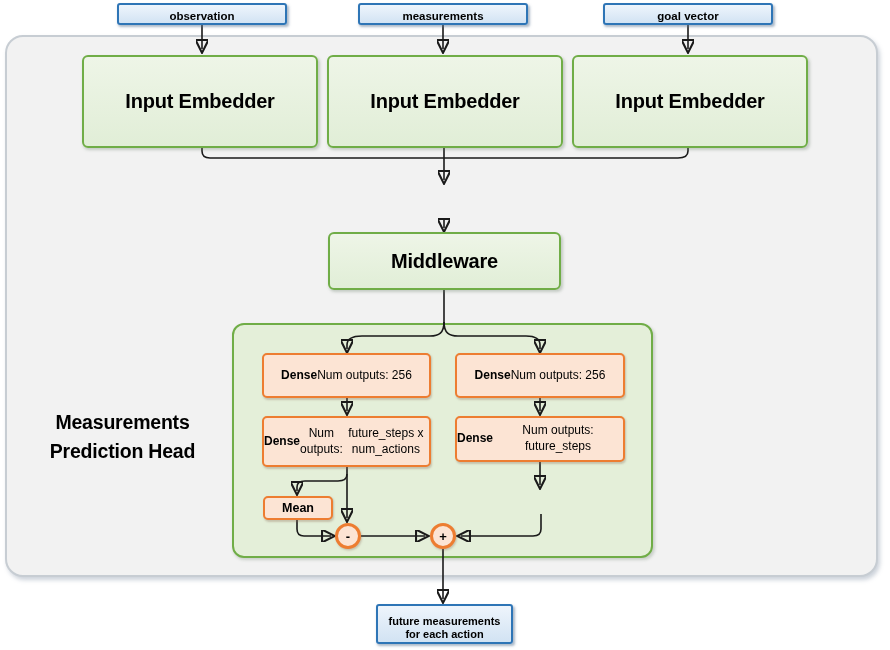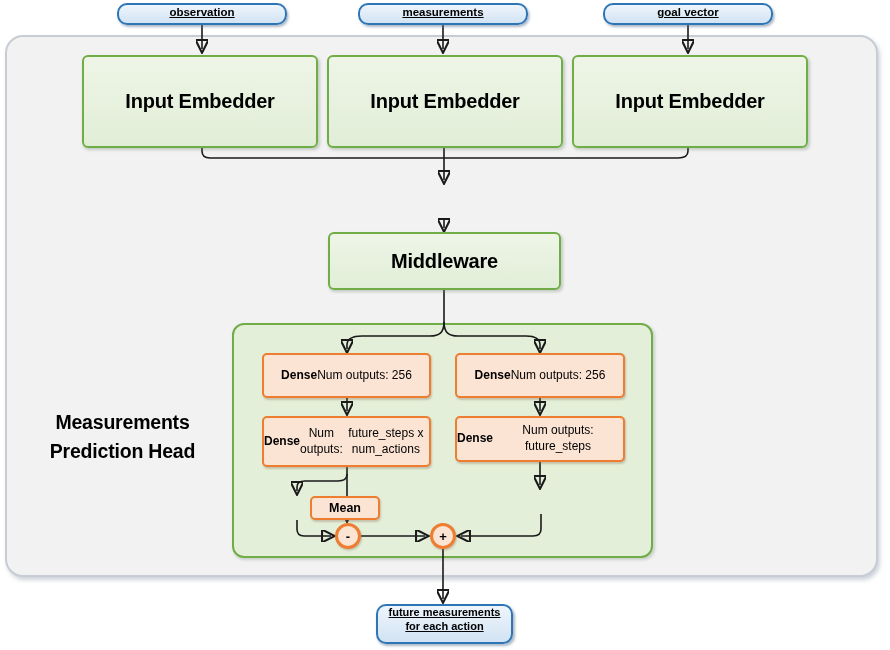--- a/index.html
+++ b/index.html
@@ -32,38 +32,38 @@
     border:2.5px solid var(--green-border);border-radius:6px;
     box-shadow:1.5px 2px 3px rgba(110,130,110,.35);
     display:flex;align-items:center;justify-content:center;
     font-weight:bold;
   }
   .embedder{width:236px;height:93px;top:55px;font-size:20px;letter-spacing:-0.2px;}
   .middleware{left:328px;top:232px;width:233px;height:58px;font-size:20px;letter-spacing:-0.2px;}
 
   .blue-box{
     background:linear-gradient(#eef5fc,#d2e3f3);
-    border:2.5px solid var(--blue-border);border-radius:10px;
+    border:2.5px solid var(--blue-border);border-radius:3px;
     box-shadow:1.5px 2px 2.5px rgba(90,115,145,.5);
-    display:flex;flex-direction:column;align-items:center;justify-content:flex-start;
-    font-weight:bold;line-height:1.25;text-decoration:underline;
+    display:flex;flex-direction:column;align-items:center;justify-content:flex-end;
+    font-weight:bold;line-height:1.25;
   }
   .io-top{top:3px;width:170px;height:22px;font-size:11.5px;}
   .io-bottom{left:376px;top:604px;width:137px;height:40px;font-size:11px;}
 
   .orange-box{
     background:var(--orange-fill);
     border:2.5px solid var(--orange-border);border-radius:5px;
     box-shadow:1px 1.5px 2px rgba(140,110,90,.35);
     display:flex;align-items:center;justify-content:center;
     text-align:center;line-height:1.3;
   }
   .dense{font-size:12px;}
   .dense .t{font-weight:bold;}
-  .small-orange{font-size:12.5px;font-weight:bold;margin-left:47px;}
+  .small-orange{font-size:12.5px;font-weight:bold;}
   .op-circle{
     width:26px;height:26px;border-radius:50%;
     background:var(--orange-fill);
     border:3px solid var(--orange-border);
     display:flex;align-items:center;justify-content:center;
     font-weight:bold;font-size:13px;line-height:1;
     box-shadow:1px 1.5px 2px rgba(140,110,90,.35);
   }
   .concat-ellipse{
     left:399px;top:187px;width:90px;height:32px;

